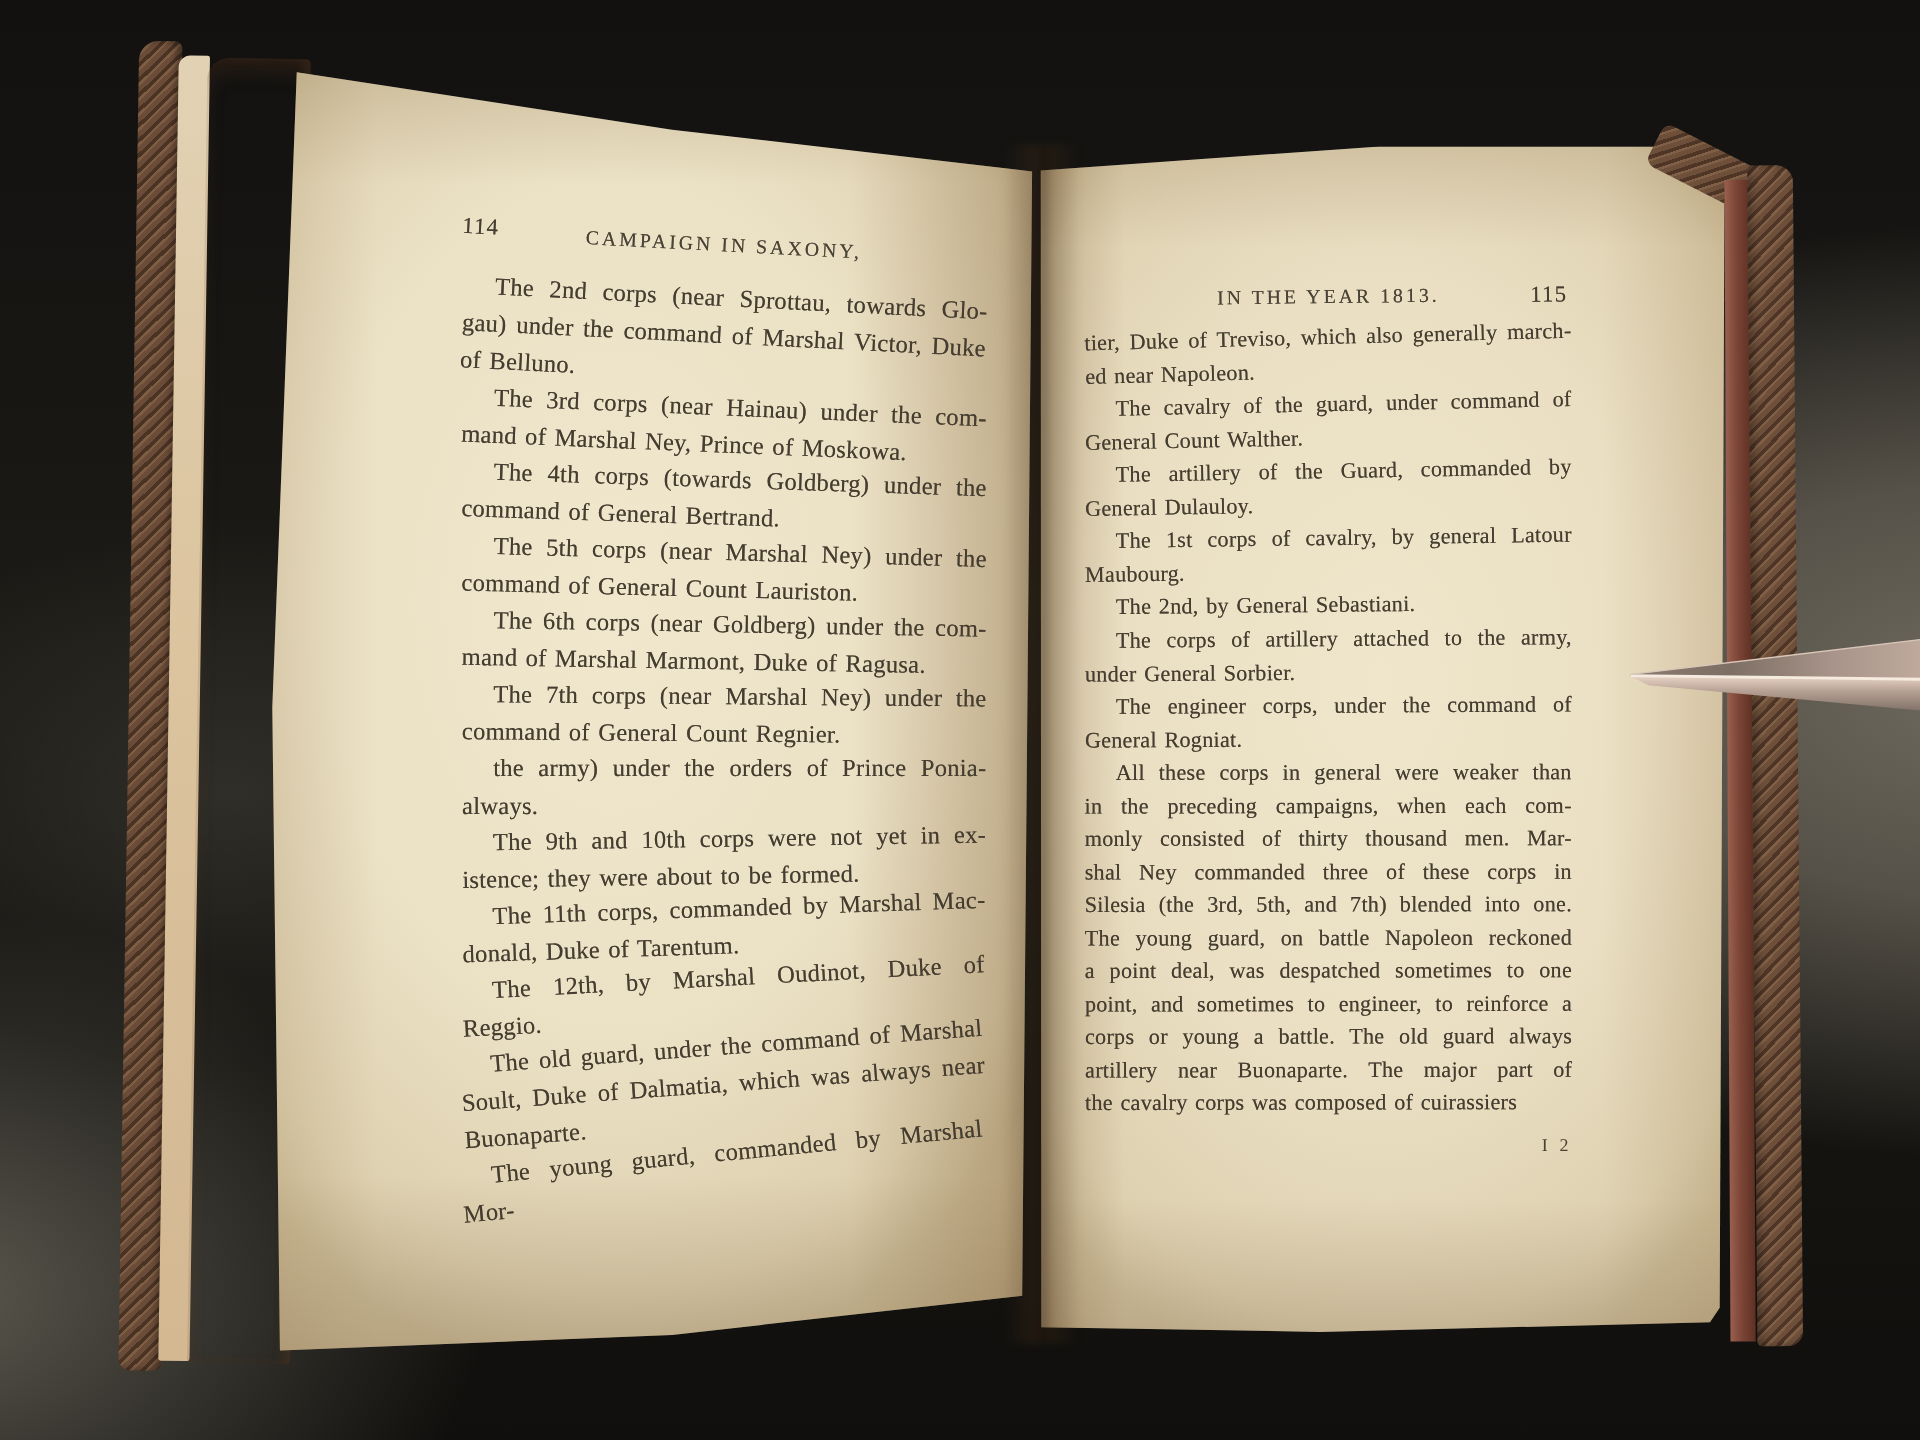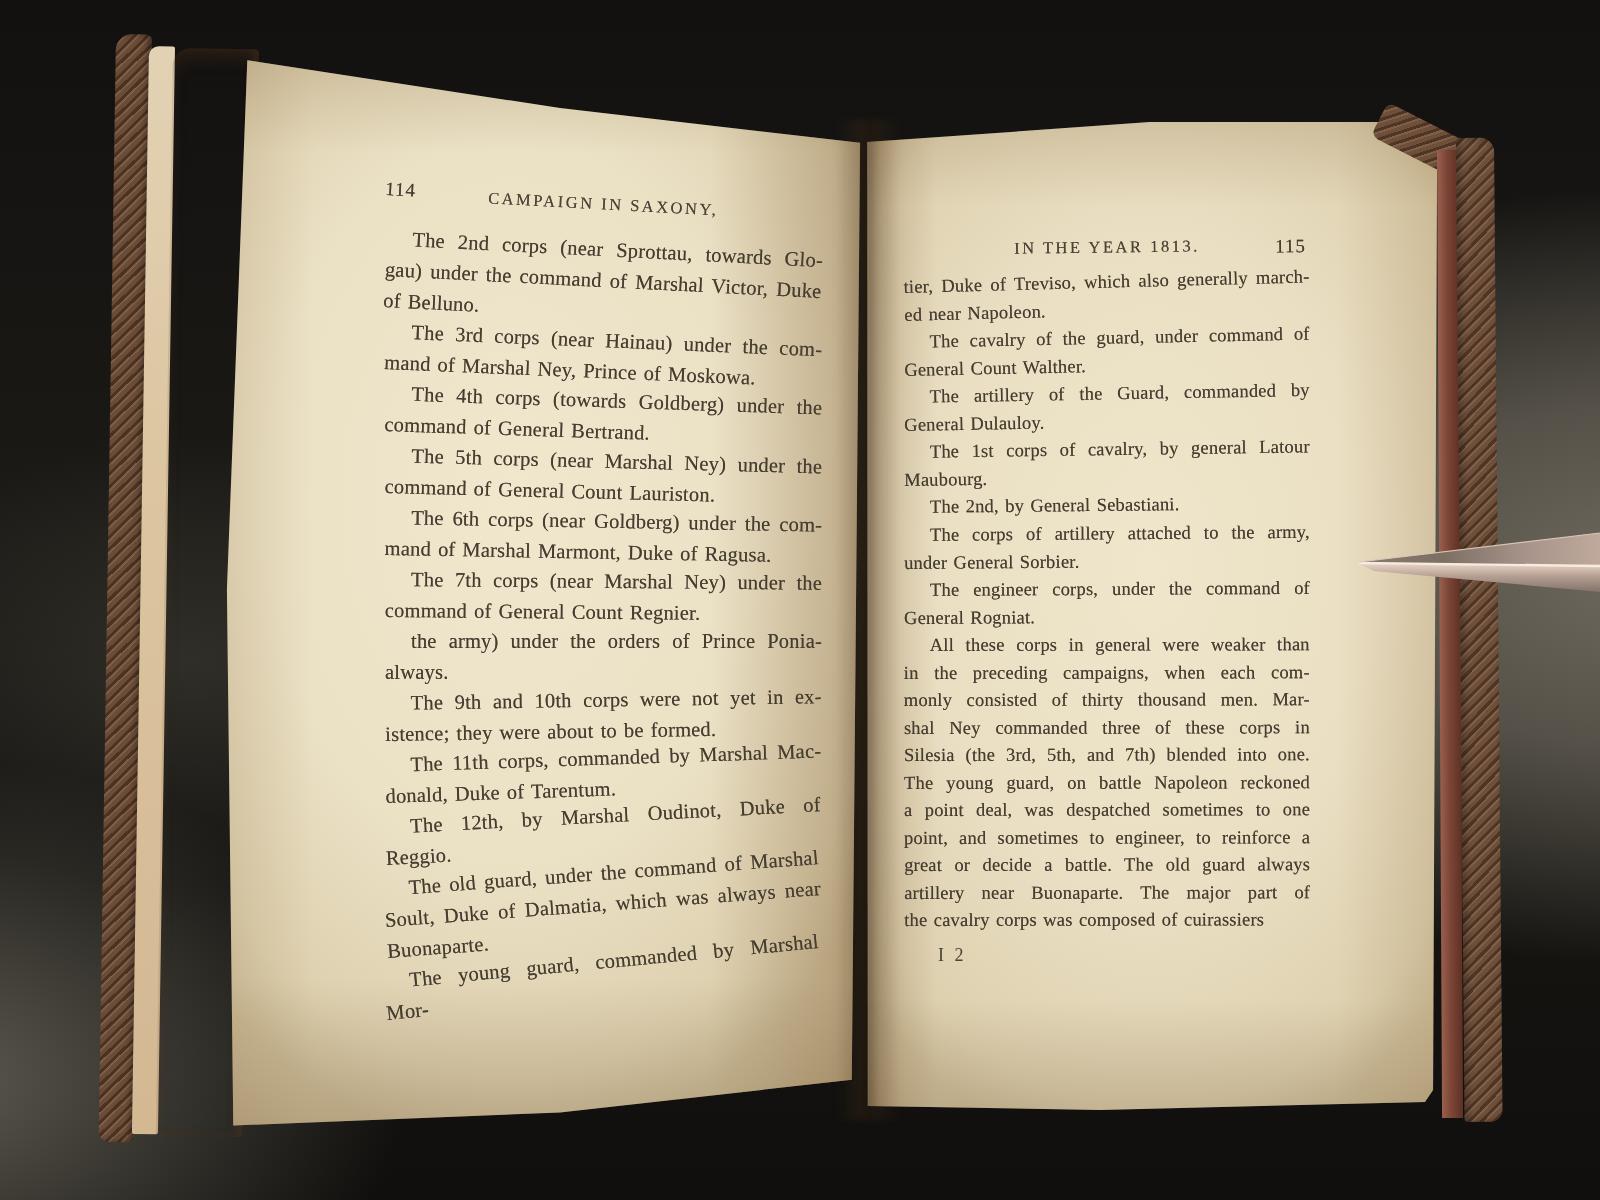--- a/index.html
+++ b/index.html
@@ -120,21 +120,21 @@
   #right-paras .para { transform-origin:0 50%; }
   #right-paras .para:nth-child(1) { transform:rotate(-1.5deg); }
   #right-paras .para:nth-child(2) { transform:rotate(-1.2deg); }
   #right-paras .para:nth-child(3) { transform:rotate(-1.0deg); }
   #right-paras .para:nth-child(4) { transform:rotate(-0.8deg); }
   #right-paras .para:nth-child(5) { transform:rotate(-0.6deg); }
   #right-paras .para:nth-child(6) { transform:rotate(-0.45deg);}
   #right-paras .para:nth-child(7) { transform:rotate(-0.3deg); }
   #right-paras .para:nth-child(8) { transform:rotate(-0.1deg); }
 
-  .signature { margin-top:8px; text-align:left; font-size:18px; letter-spacing:3px;
+  .signature { margin-top:8px; text-align:right; font-size:15px; letter-spacing:3px;
                color:#4a4336; padding-left:34px; }
 
   
   .blade { position:absolute; left:1352px; top:523px; width:248px; height:82px; }
 </style>
 </head>
 <body>
 
 <div class="scene">
 
@@ -237,21 +237,21 @@
           </div>
           <div class="para">
             <div class="line j">All these corps in general were weaker than</div>
             <div class="line j">in the preceding campaigns, when each com-</div>
             <div class="line j">monly consisted of thirty thousand men. Mar-</div>
             <div class="line j">shal Ney commanded three of these corps in</div>
             <div class="line j">Silesia (the 3rd, 5th, and 7th) blended into one.</div>
             <div class="line j">The young guard, on battle Napoleon reckoned</div>
             <div class="line j">a point deal, was despatched sometimes to one</div>
             <div class="line j">point, and sometimes to engineer, to reinforce a</div>
-            <div class="line j">great or decide a battle. The old guard always</div>
+            <div class="line j">corps or young a battle. The old guard always</div>
             <div class="line j">artillery near Buonaparte. The major part of</div>
             <div class="line">the cavalry corps was composed of cuirassiers</div>
           </div>
         </div>
       <div class="signature">I 2</div>
     </div>
   </div>
 
   <div class="gutter-shadow"></div>
   <div class="corner-tr-leather"></div>

